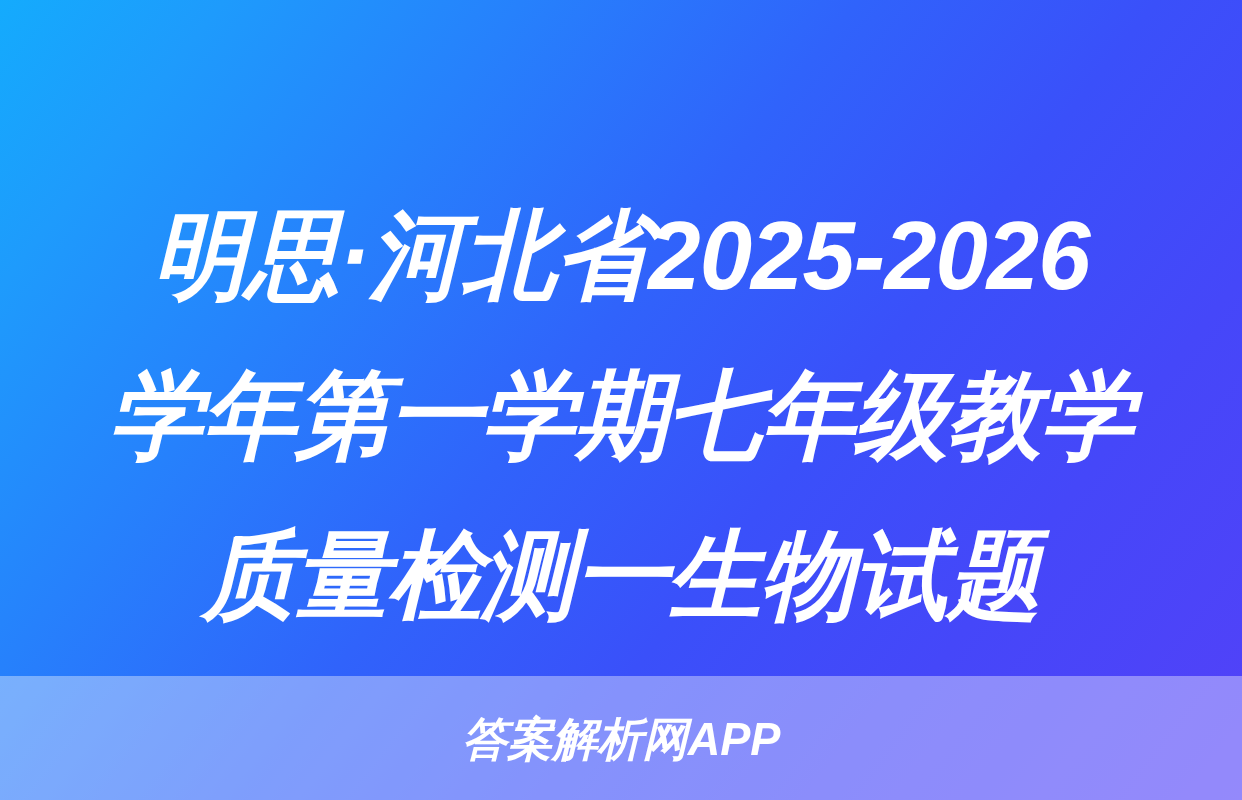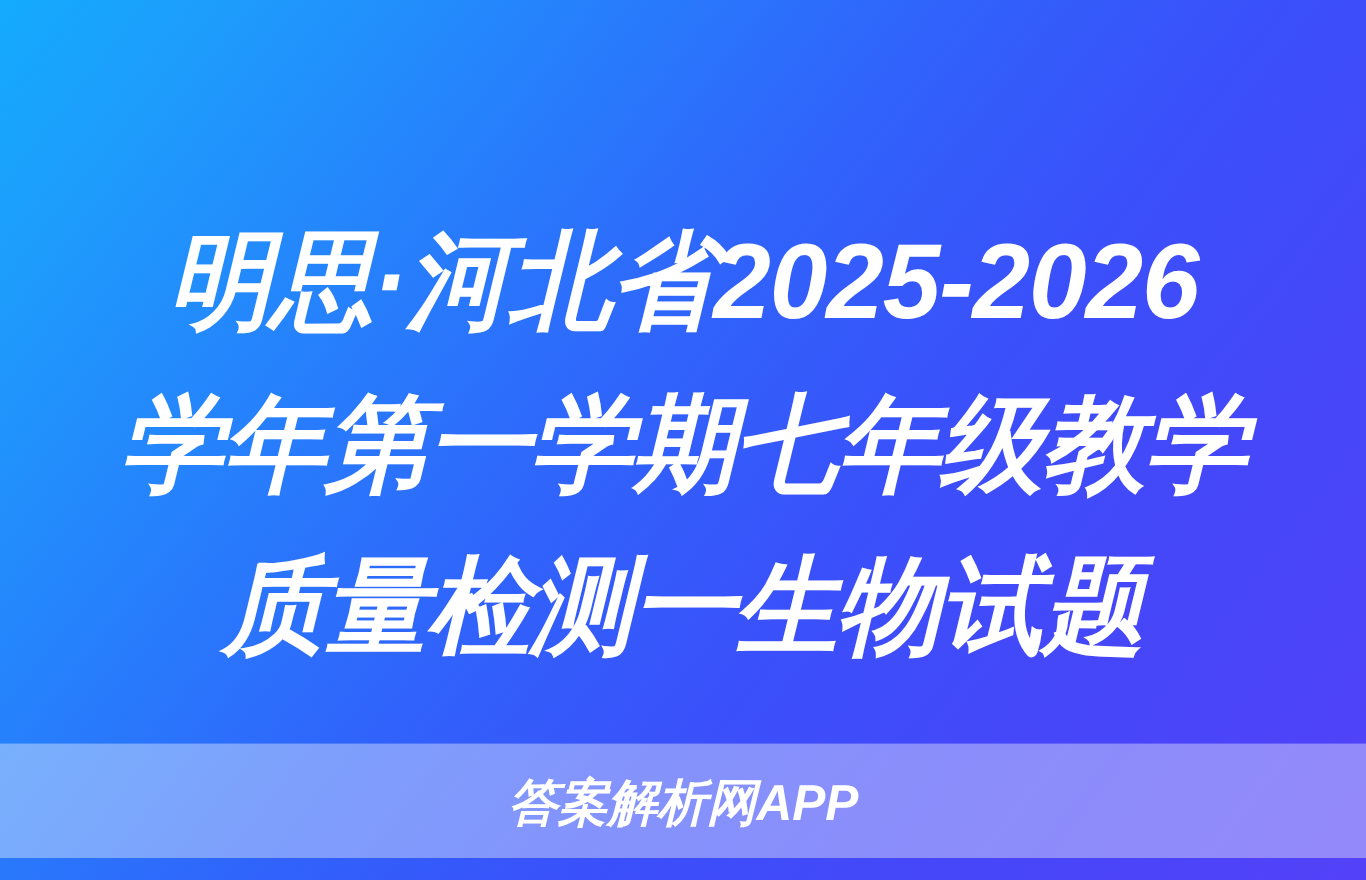--- a/index.html
+++ b/index.html
@@ -32,21 +32,21 @@
   
   #title-block {
     position: absolute;
     left: 0;
     right: 0;
     top: 182px;
     display: flex;
     flex-direction: column;
     align-items: center;
     justify-content: flex-start;
-    gap: 0px;
+    gap: 12px;
     z-index: 3;
   }
 
   .title-line {
     display: block;
     width: 100%;
     text-align: center;
     color: #ffffff;
     font-family: "Liberation Sans", "DejaVu Sans", sans-serif;
     font-weight: 700;
@@ -59,21 +59,21 @@
     transform-origin: center center;
     text-rendering: geometricPrecision;
   }
 
   
   #watermark-band {
     position: absolute;
     left: 0;
     right: 0;
     top: 676px;
-    height: 104px;
+    height: 124px;
     background: rgba(255, 255, 255, 0.38);
     display: flex;
     align-items: center;
     justify-content: center;
     z-index: 4;
   }
 
   #watermark-text {
     color: #ffffff;
     font-family: "Liberation Sans", "DejaVu Sans", sans-serif;

